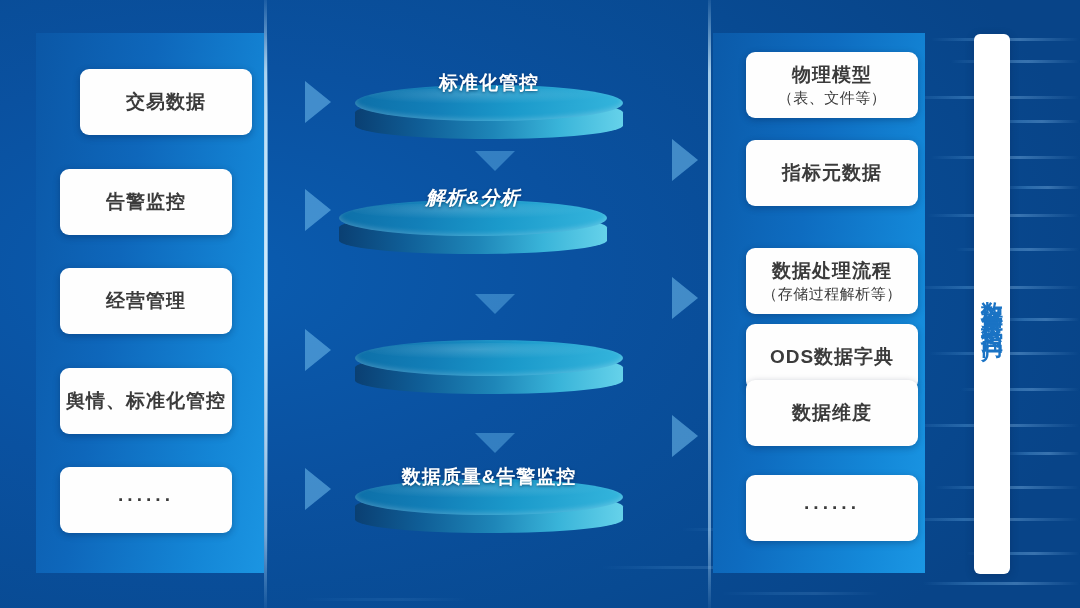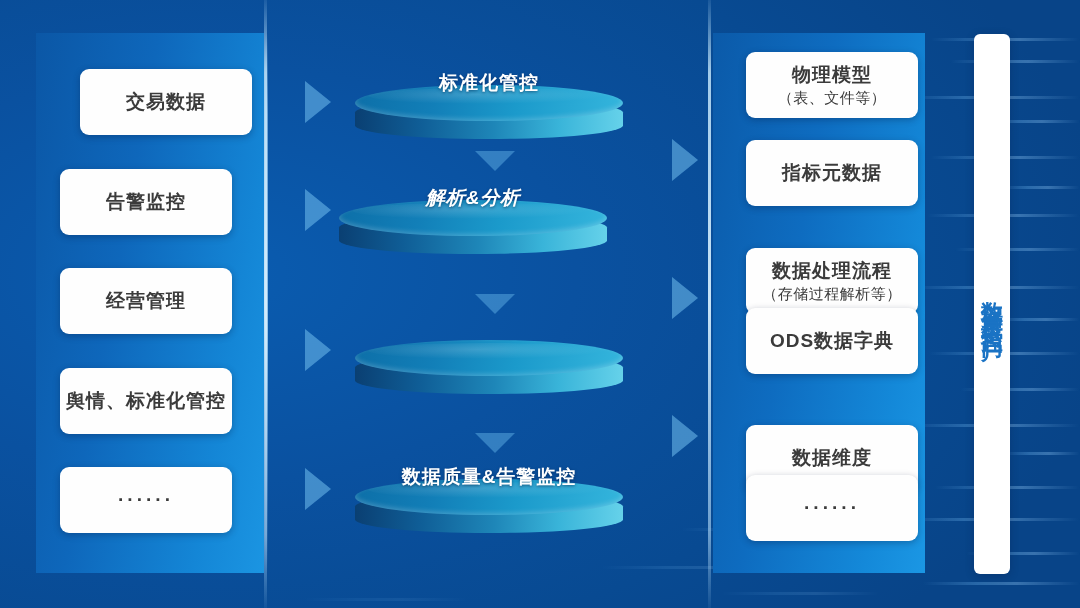--- a/index.html
+++ b/index.html
@@ -287,24 +287,24 @@
     <div class="t1">物理模型</div>
     <div class="t2">（表、文件等）</div>
   </div>
   <div class="card right-card" style="top:140px;">
     <div class="t1">指标元数据</div>
   </div>
   <div class="card right-card" style="top:224px;margin-top:24px;">
     <div class="t1">数据处理流程</div>
     <div class="t2">（存储过程解析等）</div>
   </div>
-  <div class="card right-card" style="top:308px;">
+  <div class="card right-card" style="top:324px;">
     <div class="t1">ODS数据字典</div>
   </div>
-  <div class="card right-card" style="top:380px;margin-top:45px;">
+  <div class="card right-card" style="top:380px;">
     <div class="t1">数据维度</div>
   </div>
   <div class="card right-card" style="top:475px;">
     <div class="dots">······</div>
   </div>
 
   <div class="portal">
     <div class="vtext">数据资产目录管控门户</div>
   </div>
 

